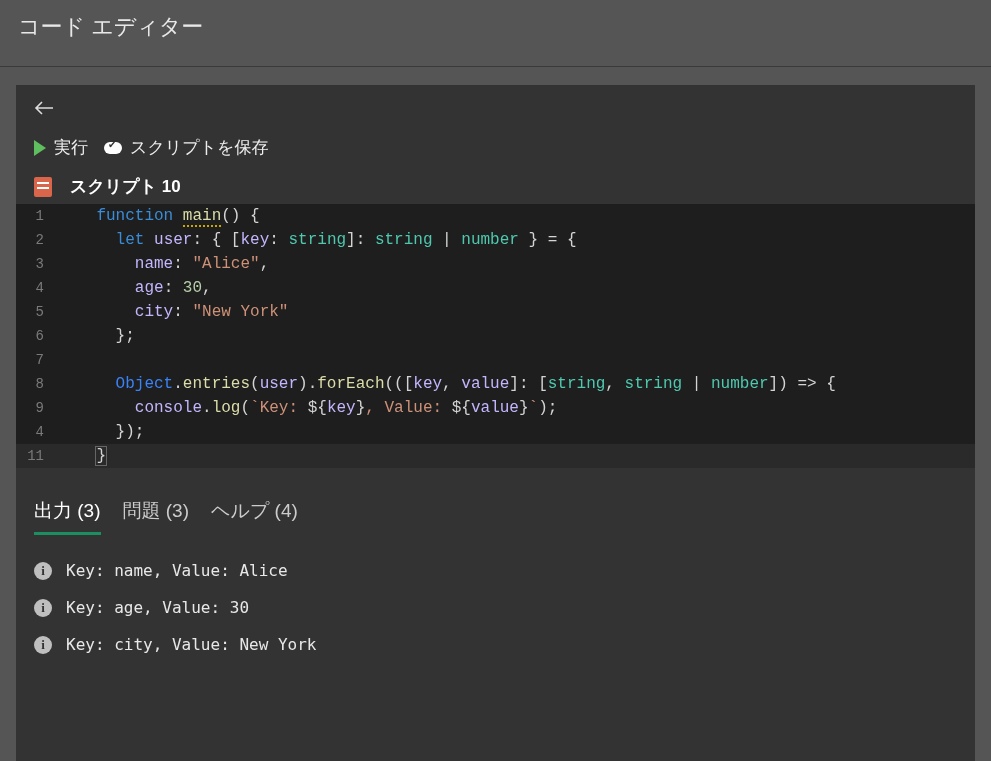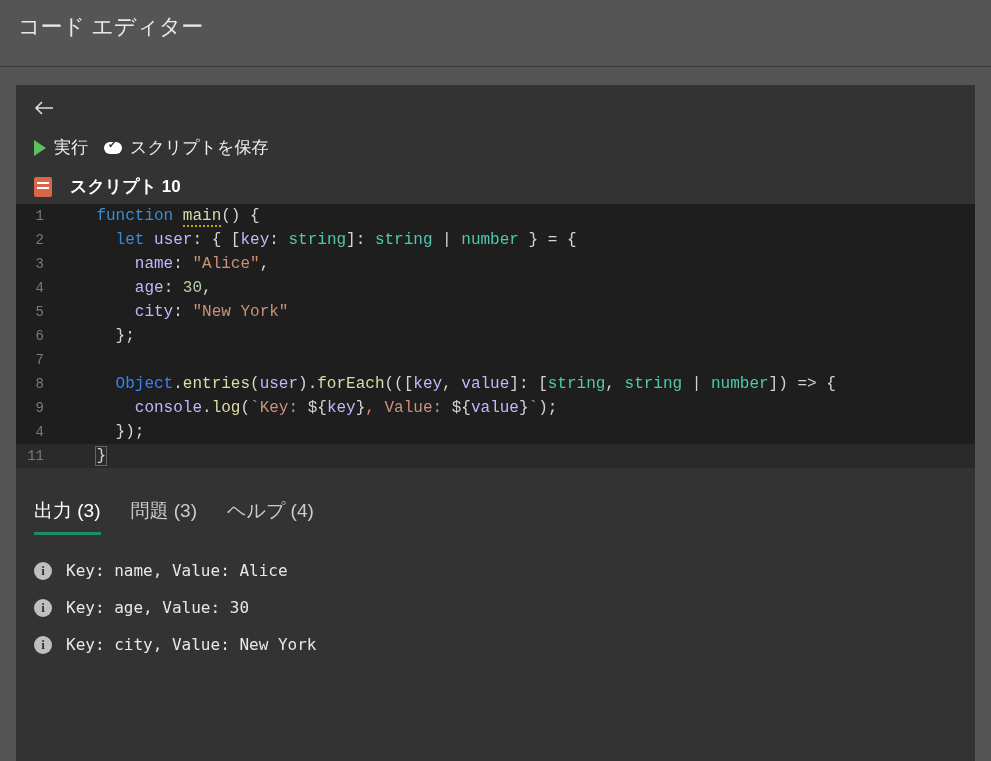--- a/index.html
+++ b/index.html
@@ -121,21 +121,21 @@
   .str { color: #ce9178; }
   .num { color: #b5cea8; }
   .fn  { color: #dcdcaa; }
   .var { color: #c4b5fd; }
   .pun { color: #d4d4d4; }
   .squiggle { border-bottom: 2px dotted #cca700; }
   .bracket-hl { outline: 1px solid #666; }
 
   .tabs {
     display: flex;
-    gap: 30px;
+    gap: 22px;
     padding: 30px 18px 0 18px;
     align-items: baseline;
   }
   .tab {
     font-size: 19px;
     color: #ccc;
     padding-bottom: 8px;
     cursor: pointer;
   }
   .tab.active {

